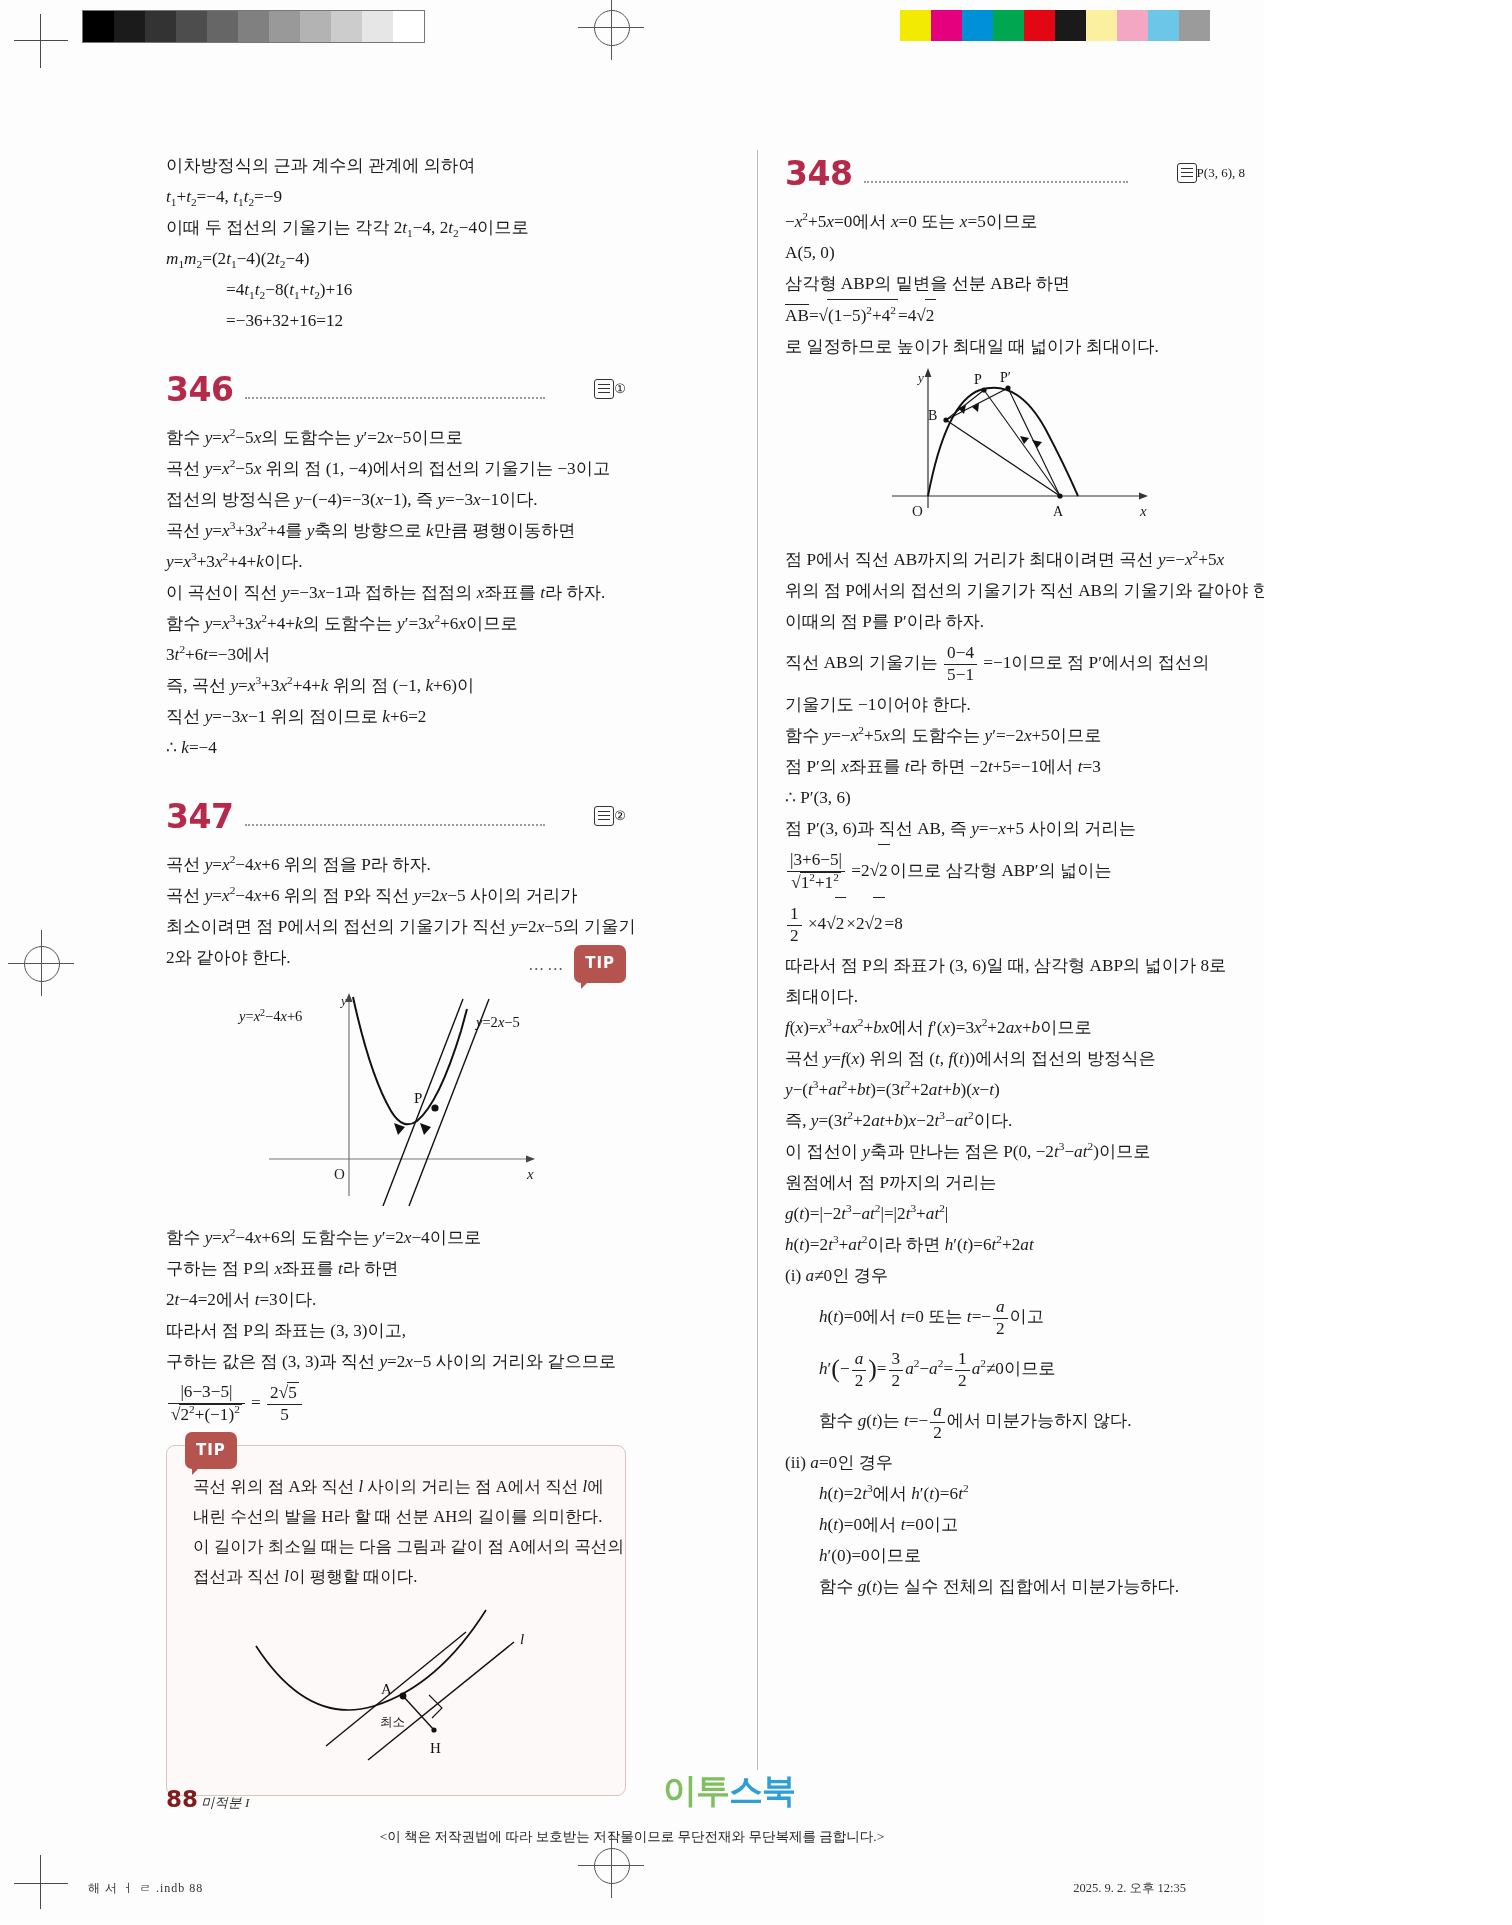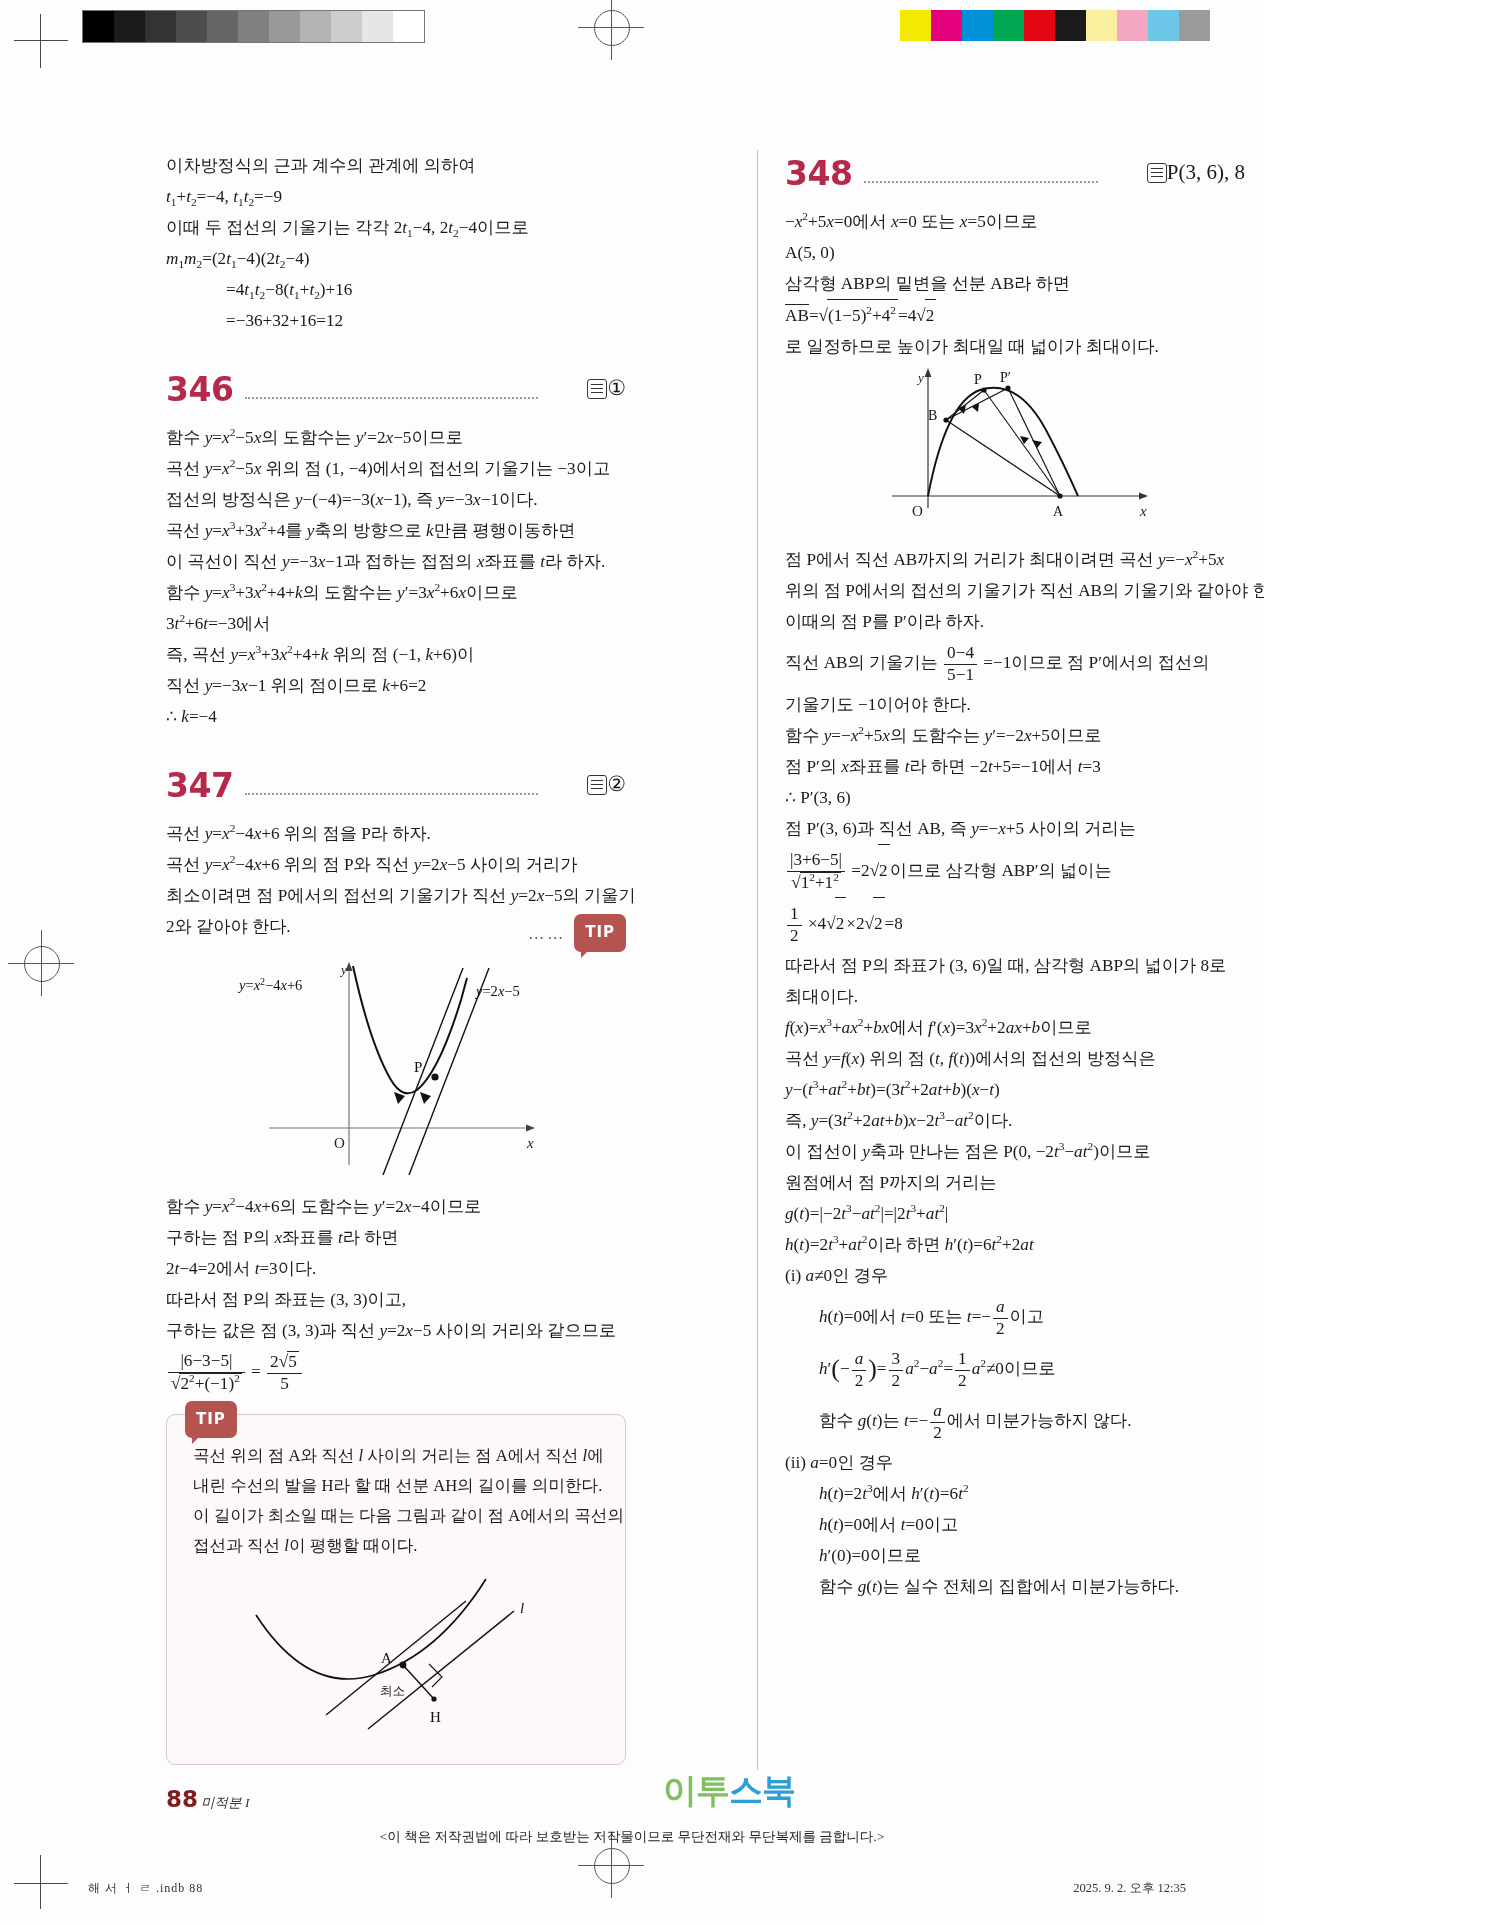--- a/index.html
+++ b/index.html
@@ -69,21 +69,21 @@
   .dots {
     flex: 1;
     border-bottom: 2.2px dotted #9a9a9a;
     margin: 0 9px 9px 12px;
     height: 1px;
   }
   .ans {
     display: flex;
     align-items: center;
     gap: 0;
-    font-size: 21px;
+    font-size: 13px;
     padding-bottom: 4px;
     white-space: nowrap;
     padding-left: 40px;
   }
   .ans-icon {
     display: inline-block;
     width: 18px; height: 18px;
     border: 1.6px solid #333;
     border-radius: 3px;
     position: relative;
@@ -339,20 +339,23 @@
       <div class="line">
         곡선 <i class="v">y</i>=<i class="v">x</i><sup class="e">2</sup>−5<i class="v">x</i> 위의 점 (1, −4)에서의 접선의 기울기는 −3이고
       </div>
       <div class="line">
         접선의 방정식은 <i class="v">y</i>−(−4)=−3(<i class="v">x</i>−1), 즉 <i class="v">y</i>=−3<i class="v">x</i>−1이다.
       </div>
       <div class="line">
         곡선 <i class="v">y</i>=<i class="v">x</i><sup class="e">3</sup>+3<i class="v">x</i><sup class="e">2</sup>+4를 <i class="v">y</i>축의 방향으로 <i class="v">k</i>만큼 평행이동하면
       </div>
       <div class="line">
+        <i class="v">y</i>=<i class="v">x</i><sup class="e">3</sup>+3<i class="v">x</i><sup class="e">2</sup>+4+<i class="v">k</i>이다.
+      </div>
+      <div class="line">
         이 곡선이 직선 <i class="v">y</i>=−3<i class="v">x</i>−1과 접하는 접점의 <i class="v">x</i>좌표를 <i class="v">t</i>라 하자.
       </div>
       <div class="line">
         함수 <i class="v">y</i>=<i class="v">x</i><sup class="e">3</sup>+3<i class="v">x</i><sup class="e">2</sup>+4+<i class="v">k</i>의 도함수는 <i class="v">y</i>′=3<i class="v">x</i><sup class="e">2</sup>+6<i class="v">x</i>이므로
       </div>
       <div class="line">
         3<i class="v">t</i><sup class="e">2</sup>+6<i class="v">t</i>=−3에서
       </div>
       <div class="line">
         즉, 곡선 <i class="v">y</i>=<i class="v">x</i><sup class="e">3</sup>+3<i class="v">x</i><sup class="e">2</sup>+4+<i class="v">k</i> 위의 점 (−1, <i class="v">k</i>+6)이

